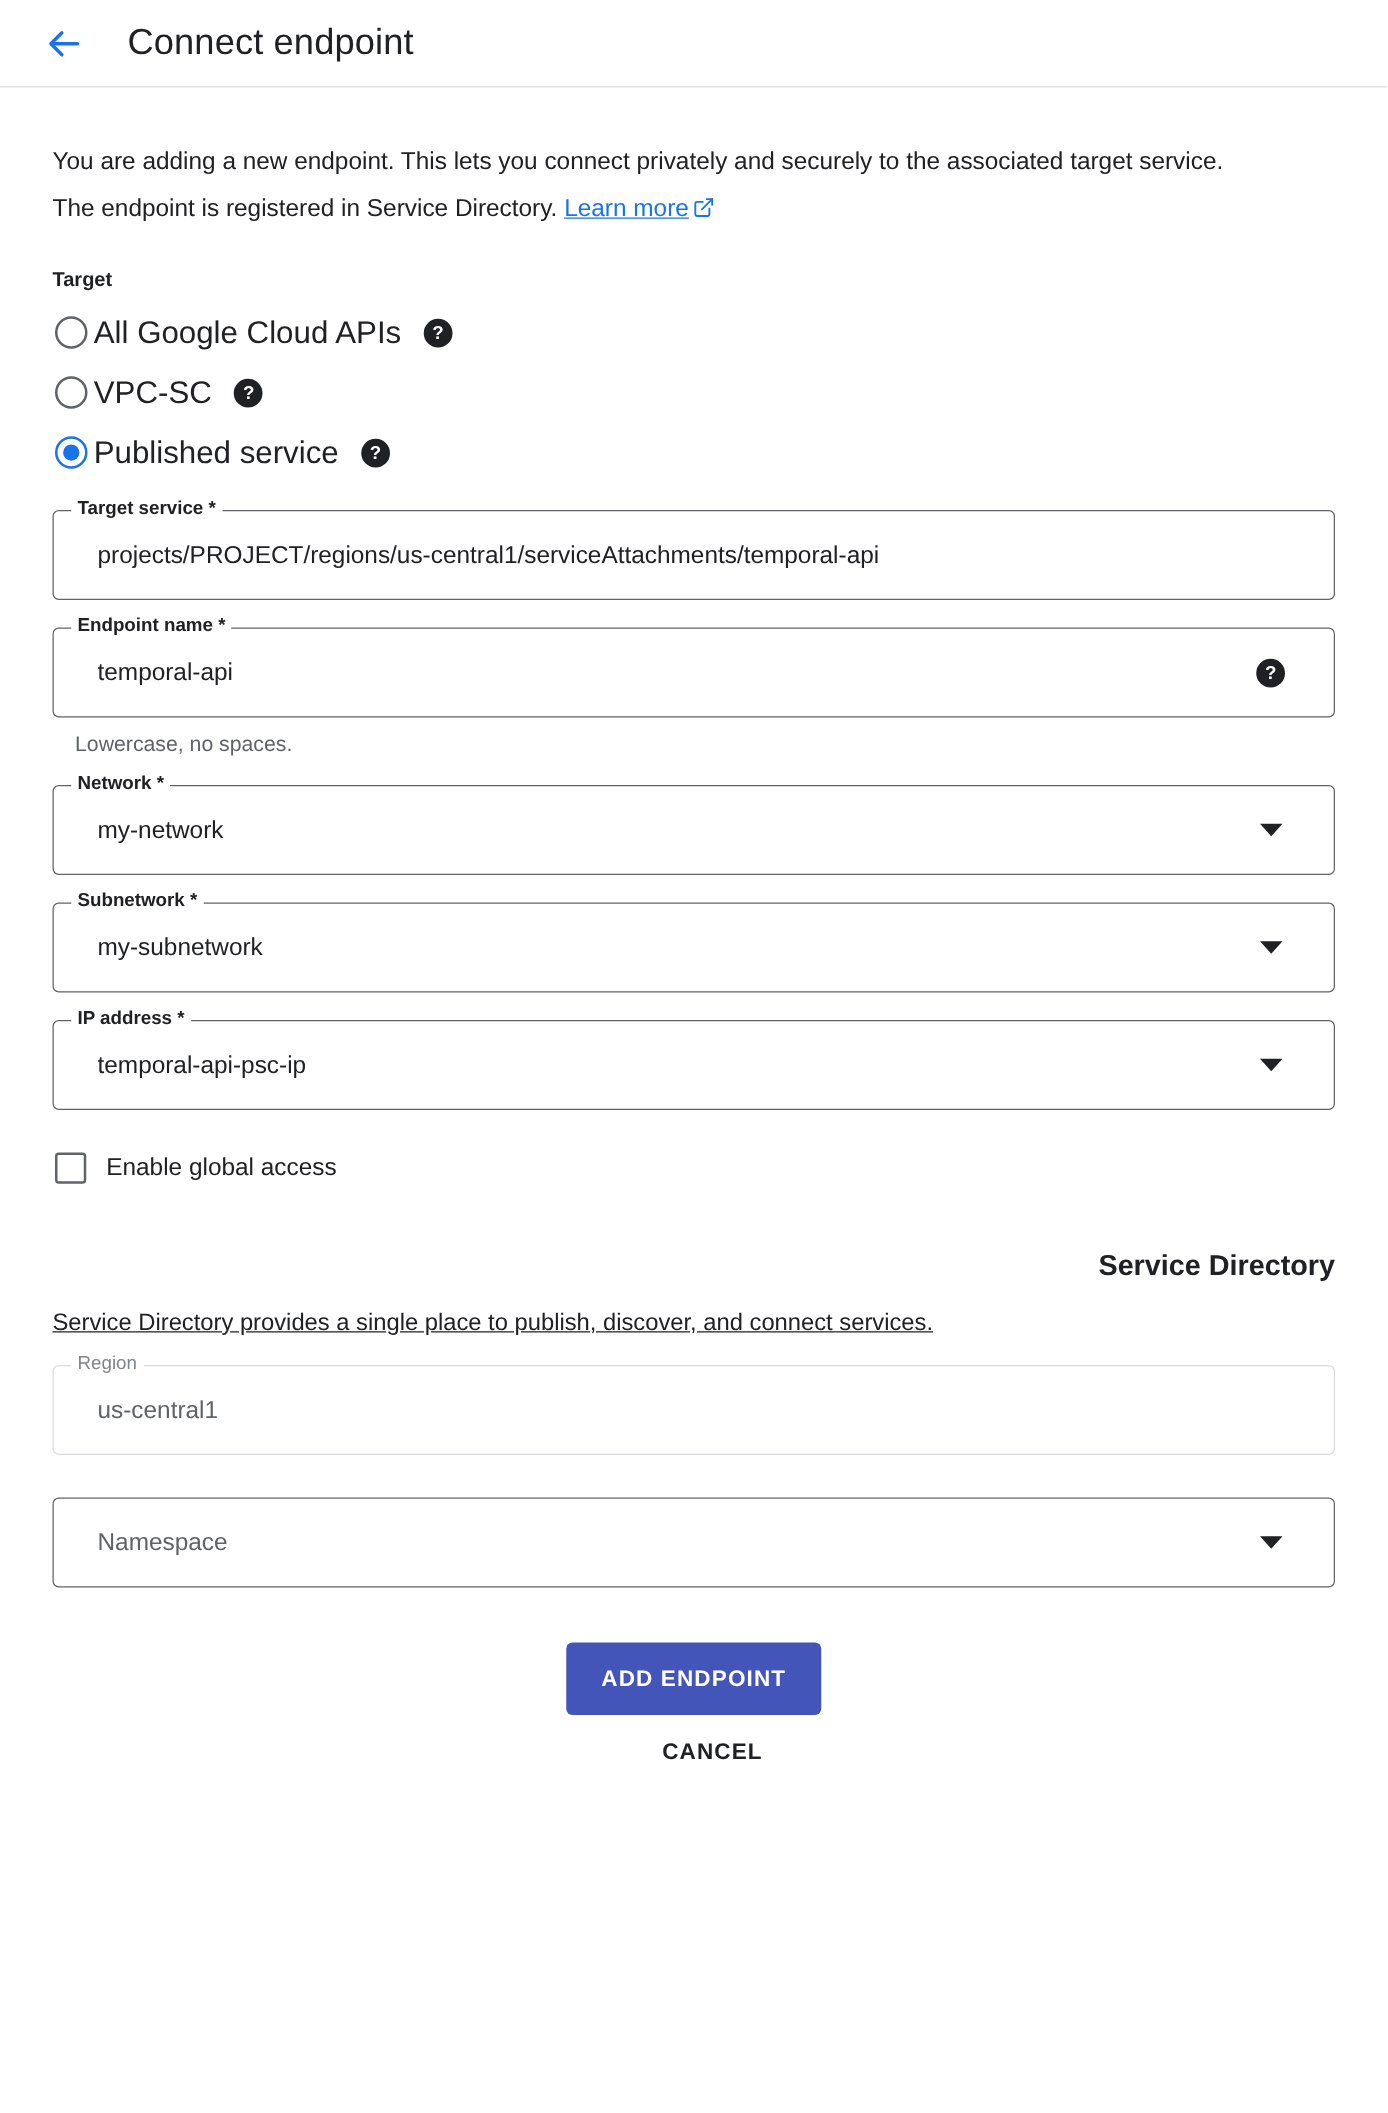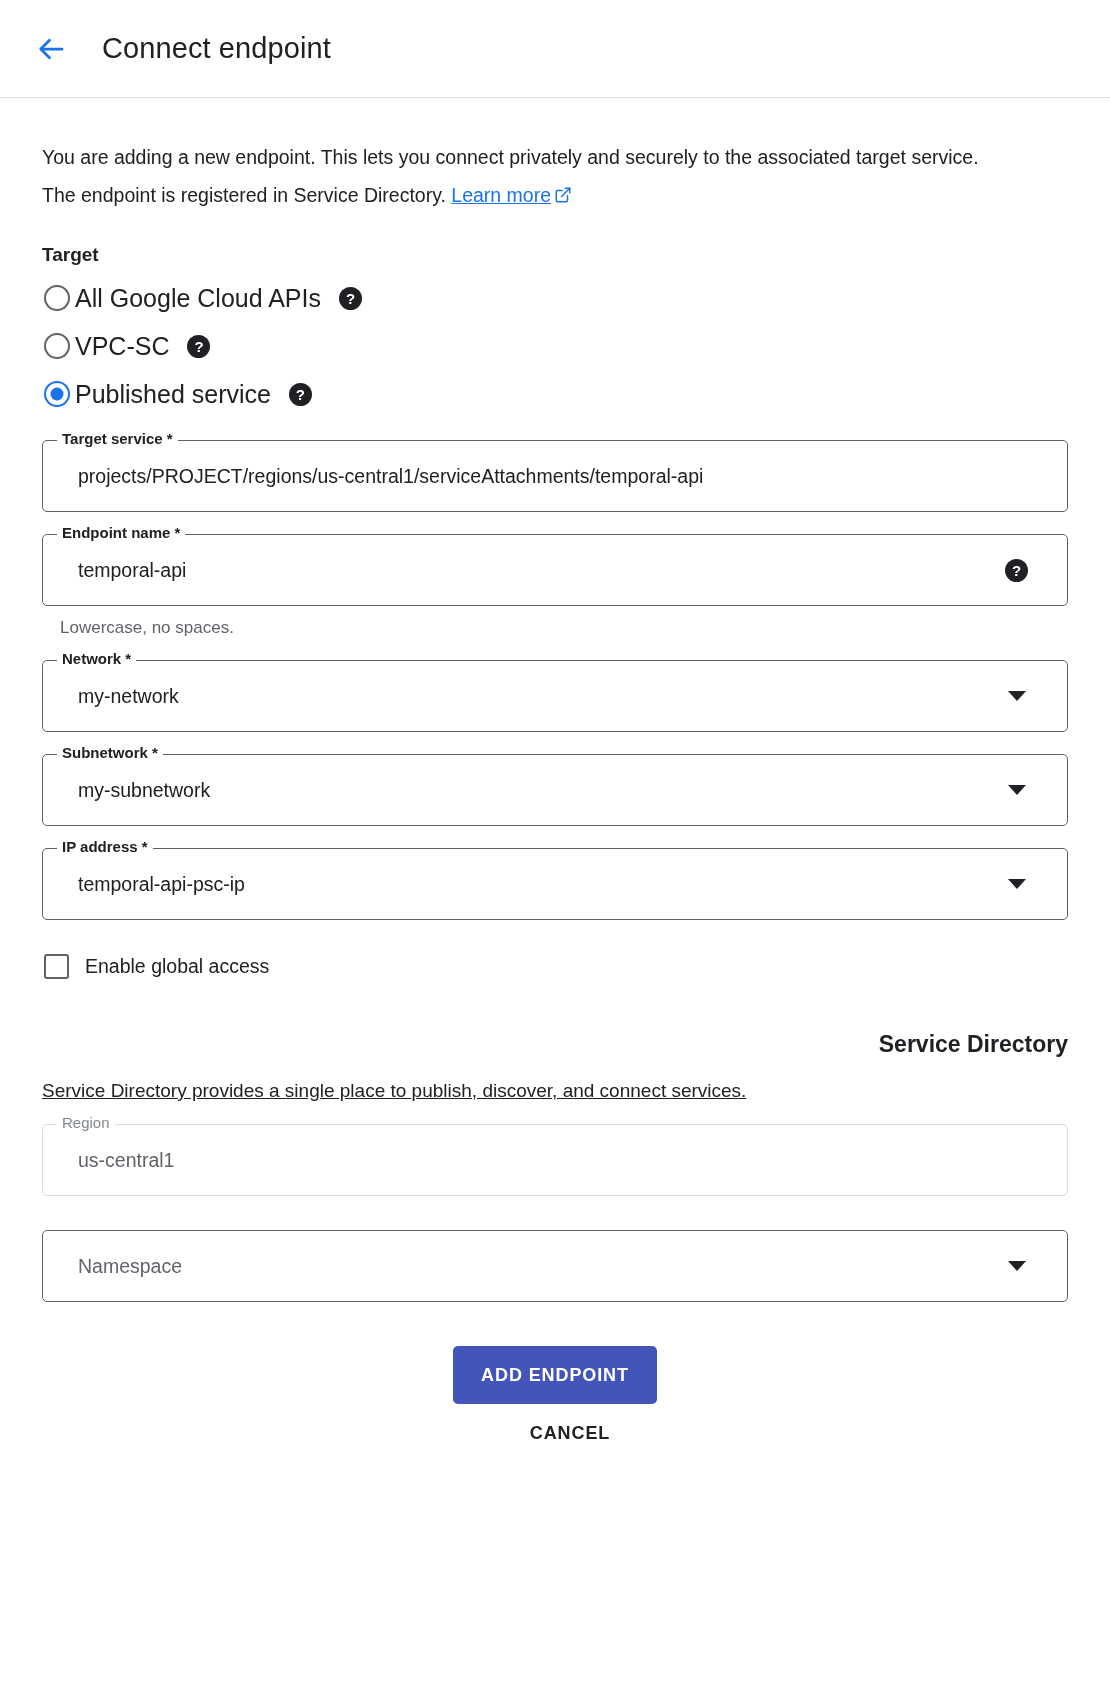--- a/index.html
+++ b/index.html
@@ -11,21 +11,21 @@
   body {
     width: 1110px;
     height: 1690px;
     font-family: "Liberation Sans", sans-serif;
     color: #202124;
     -webkit-font-smoothing: antialiased;
   }
 
   
   .header {
-    height: 98px;
+    height: 70px;
     display: flex;
     align-items: center;
     padding-left: 30px;
     border-bottom: 1px solid #dadce0;
   }
   .back-btn {
     width: 44px;
     height: 44px;
     display: flex;
     align-items: center;
@@ -60,21 +60,21 @@
     cursor: pointer;
     white-space: nowrap;
   }
   .ext-icon {
     display: inline-block;
     vertical-align: -2px;
     margin-left: 3px;
   }
 
   .section-label {
-    font-size: 19px;
+    font-size: 16px;
     font-weight: 700;
     color: #202124;
     margin: 28px 0 8px 0;
   }
 
   
   .radio-row {
     display: flex;
     align-items: center;
     height: 48px;

